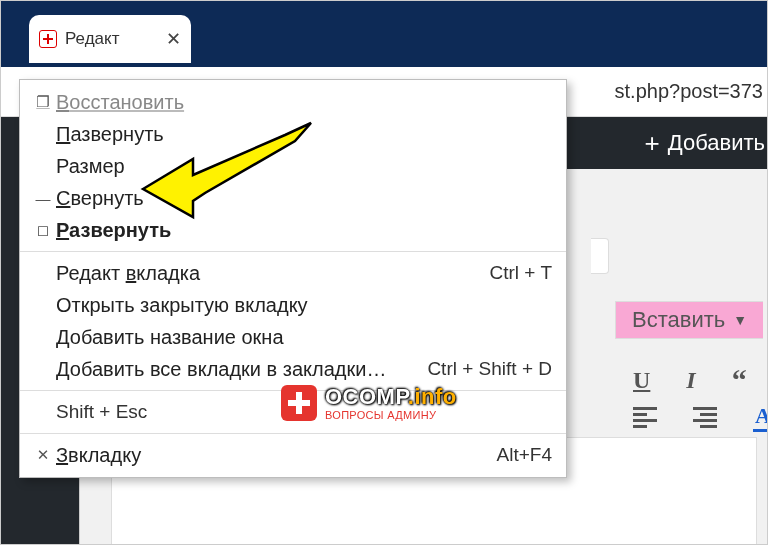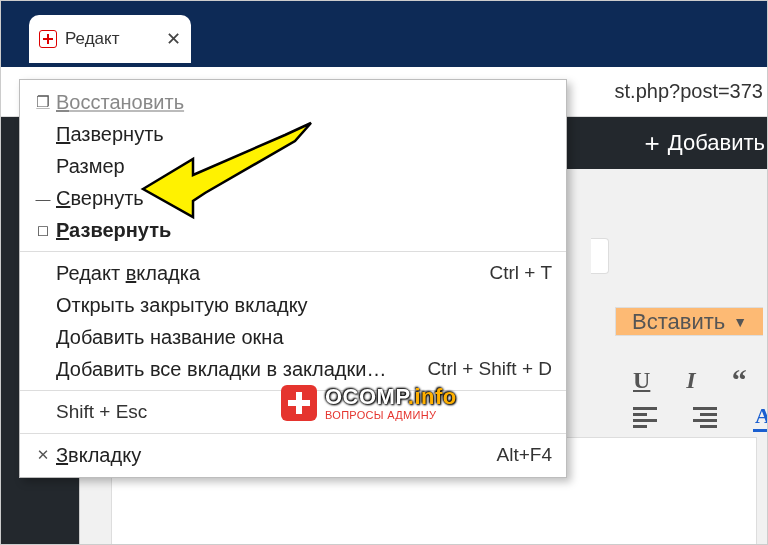--- a/index.html
+++ b/index.html
@@ -95,31 +95,30 @@
     top: 237px; left: 590px;
     width: 18px; height: 36px;
     border: 1px solid #ddd;
     border-left: none;
     border-radius: 0 4px 4px 0;
     background:#fff;
   }
   .insert-btn {
     position:absolute;
     top: 300px; left: 614px;
-    height: 29px;
+    height: 38px;
     padding: 0 16px;
     display:flex; align-items:center;
     font-size: 22px;
     color:#555;
-    background:#fdba74;
+    background:#f9a8d4;
     border:1px solid #ddd;
     border-right:none;
     gap: 8px;
     cursor:pointer;
-    margin-top:6px;
   }
   .insert-btn .caret { font-size: 14px; }
   .toolbar-icons {
     position:absolute;
     top: 362px; left: 632px;
     display:flex;
     gap: 36px;
     font-size: 24px;
     font-family: Georgia, serif;
     color:#555;

